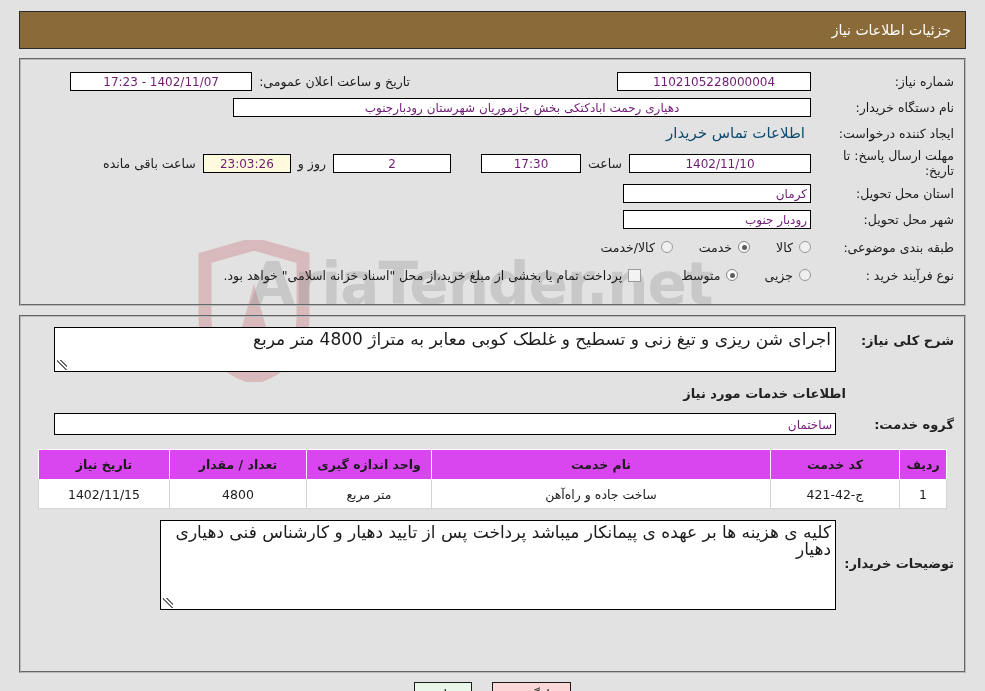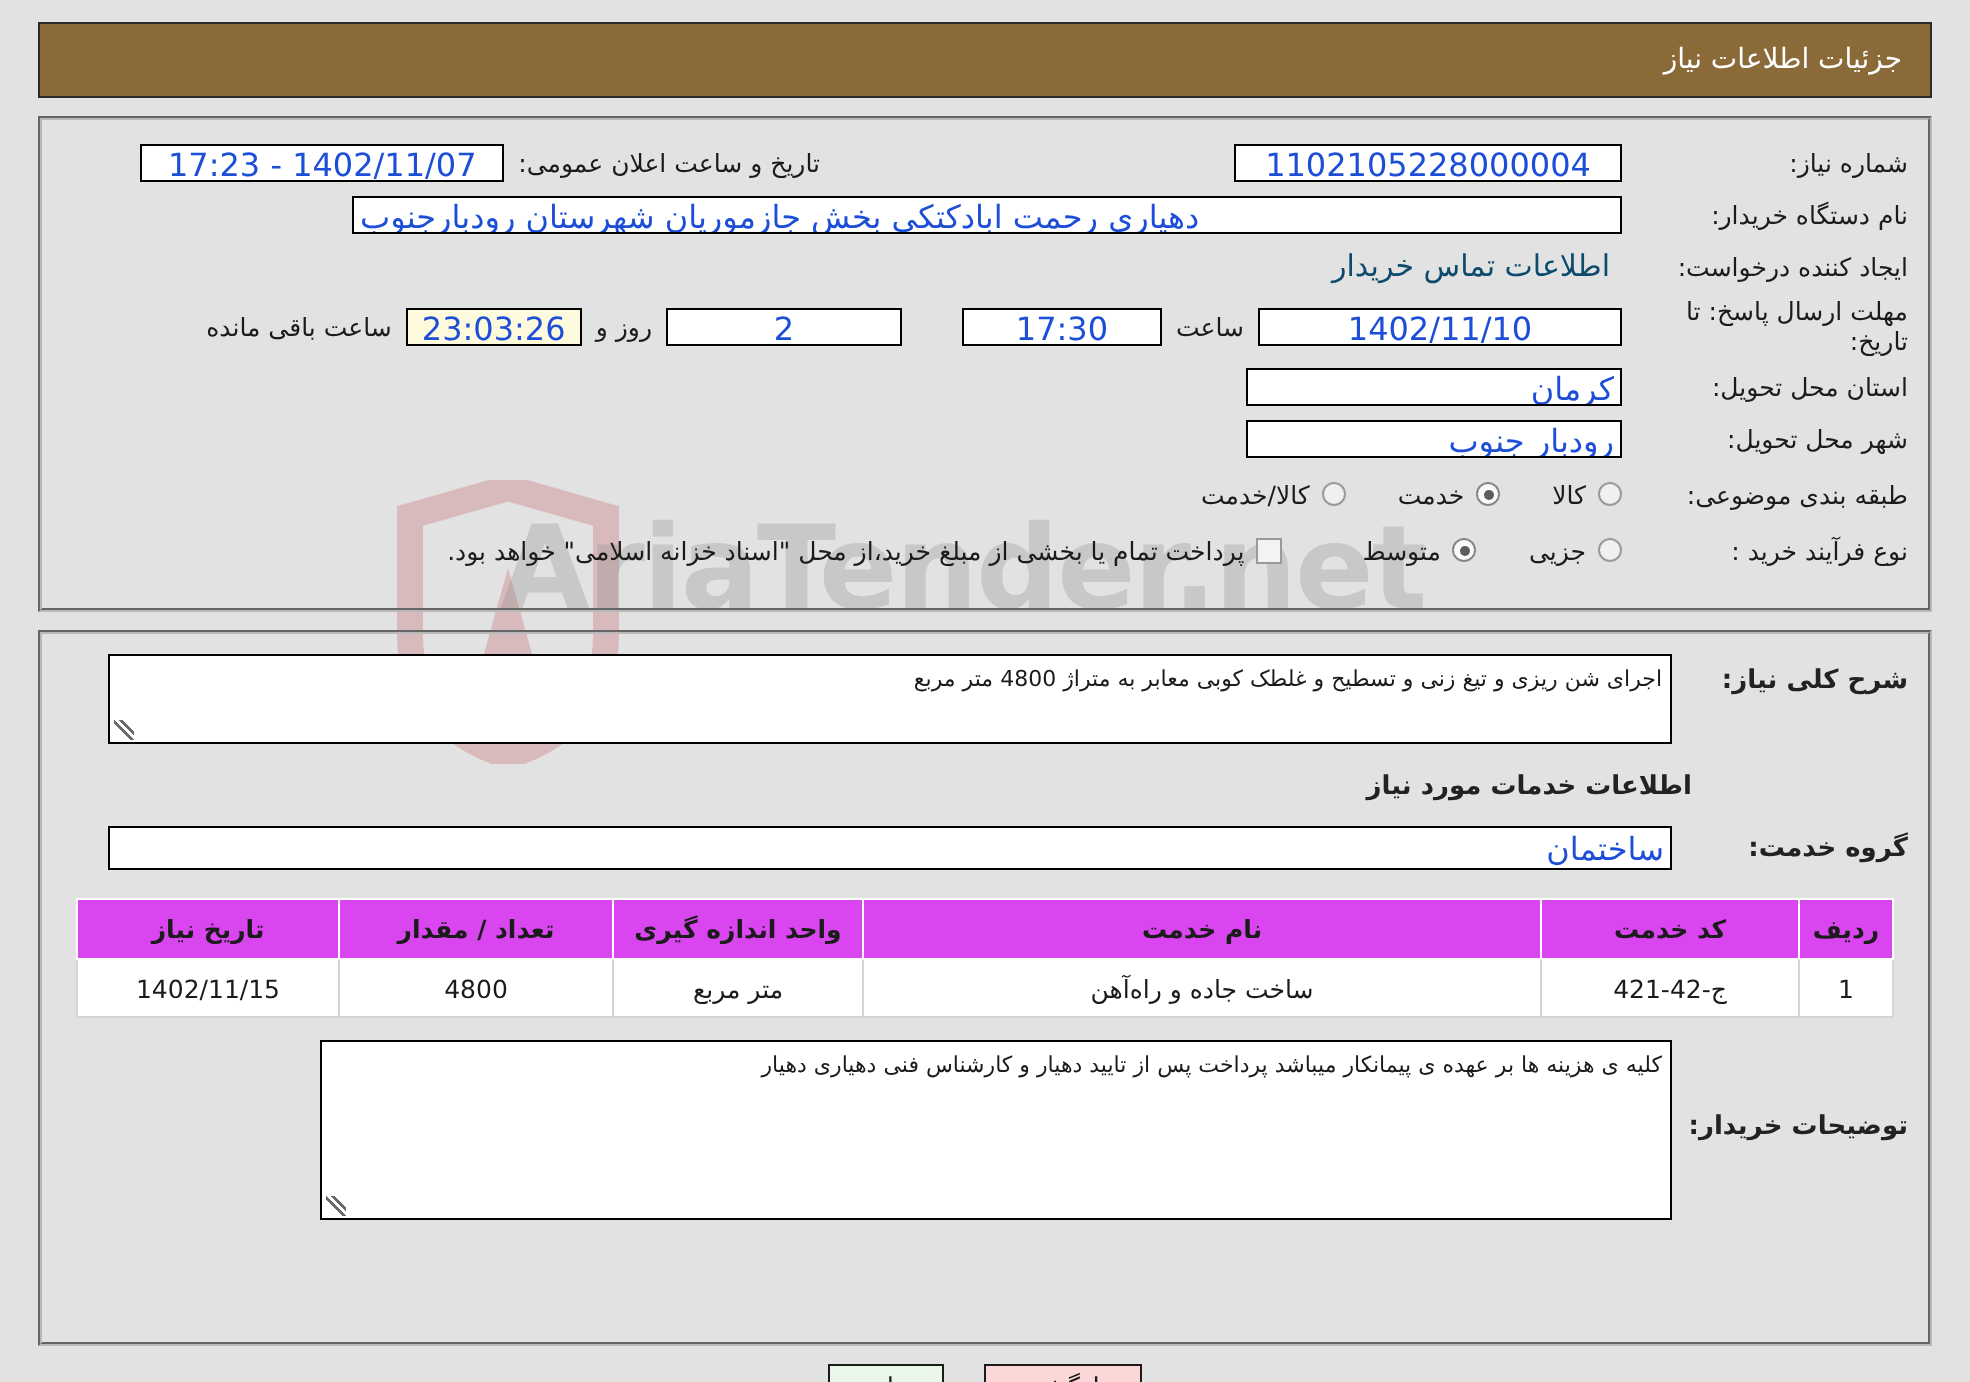--- a/index.html
+++ b/index.html
@@ -90,31 +90,31 @@
     flex: 0 0 auto;
     line-height: 15px;
   }
   .lbl.two-line { line-height: 15px; }
 
   .fld {
     border: 1px solid #000;
     background: #ffffff;
     height: 19px;
     line-height: 19px;
-    font-size: 16px;
+    font-size: 12px;
     padding: 0 3px;
     box-sizing: border-box;
     text-align: center;
-    color: #1d4ed8;
+    color: #701a75;
     overflow: hidden;
     white-space: nowrap;
   }
 
   .f-niaz   { width: 194px; }
-  .f-buyer  { width: 635px; text-align: left; }
+  .f-buyer  { width: 578px; text-align: center; }
   .f-creator{ width: 470px; text-align: right; }
   .f-date   { width: 182px; }
   .f-time   { width: 100px; }
   .f-days   { width: 118px; }
   .f-ostan  { width: 188px; text-align: right;}
   .f-shahr  { width: 188px; text-align: right;}
   .f-announce{ width: 182px; }
 
   .f-remain {
     width: 88px;
@@ -186,21 +186,21 @@
     font-weight: bold;
     font-size: 13px;
     padding-left: 8px;
     padding-top: 6px;
     flex: 0 0 auto;
   }
   .ta {
     border: 1px solid #000;
     background: #fff;
     box-sizing: border-box;
-    font-size: 11px;
+    font-size: 17px;
     padding: 3px 4px;
     color: #1b1b1b;
     position: relative;
     text-align: right;
     line-height: 17px;
     overflow: hidden;
   }
   .ta-desc { width: 782px; height: 45px; }
   .ta-notes { width: 676px; height: 90px; }
   .ta::after {

